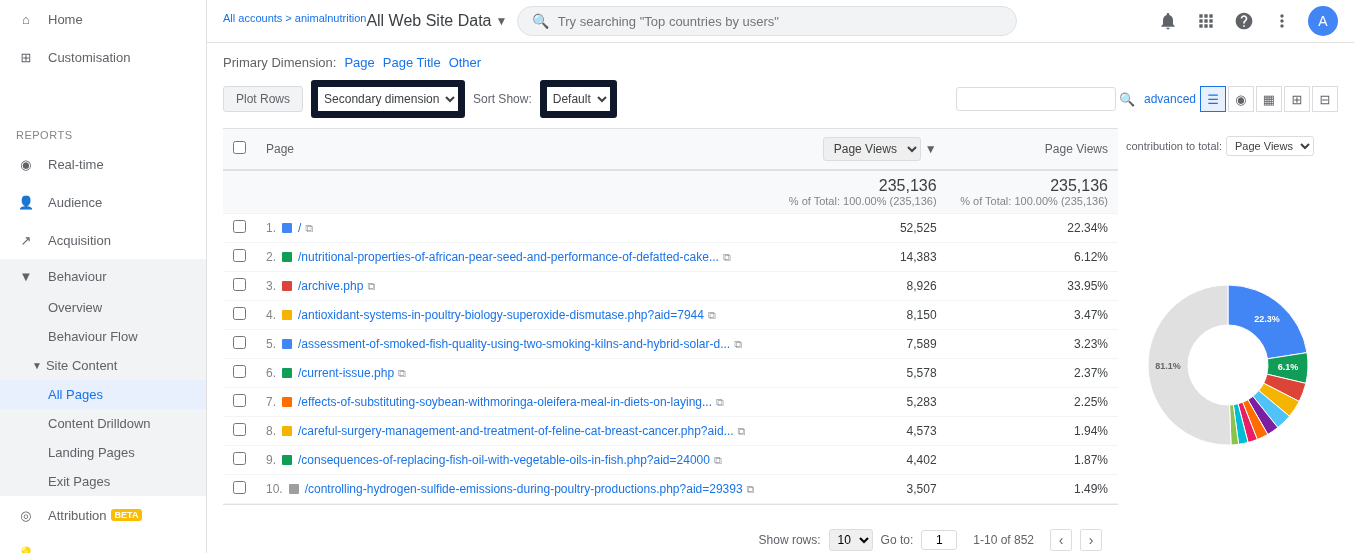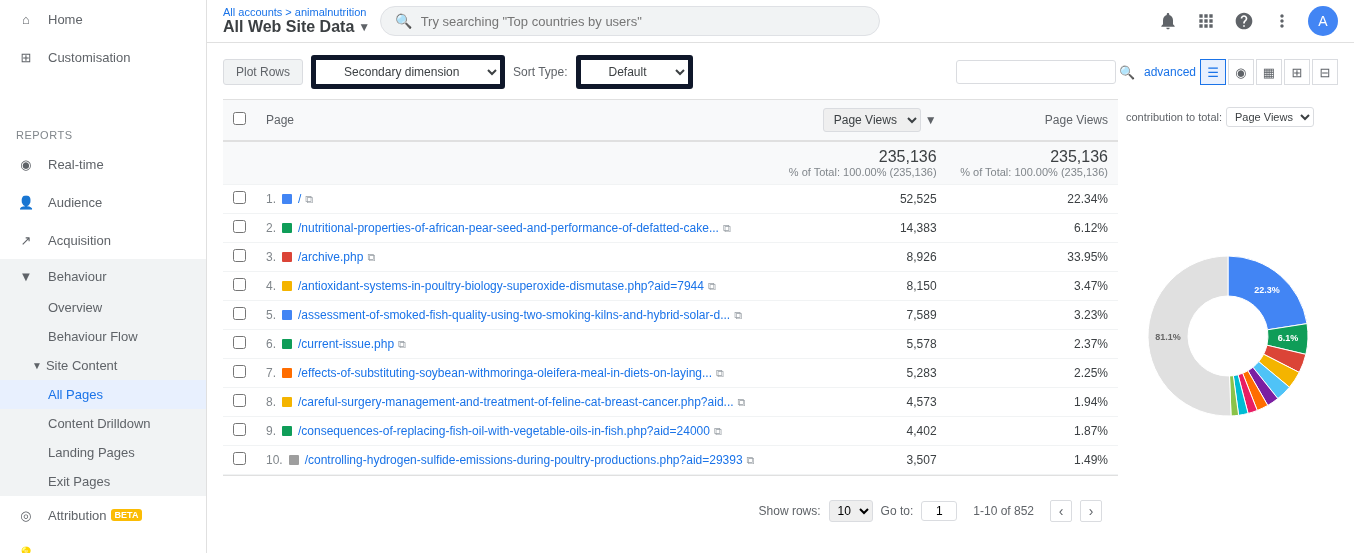--- a/index.html
+++ b/index.html
@@ -21,38 +21,38 @@
     .sub-section-child { display: flex; align-items: center; padding: 7px 16px 7px 48px; cursor: pointer; color: #5f6368; font-size: 13px; }
     .sub-section-child.active { background: #e8f0fe; color: #1a73e8; font-weight: 500; }
     .behaviour-section { background: #f1f3f4; }
     .badge-beta { font-size: 9px; background: #fbbc04; color: #fff; padding: 1px 4px; border-radius: 3px; margin-left: 4px; font-weight: 700; }
 
     
     .main { flex: 1; display: flex; flex-direction: column; overflow: hidden; }
 
     
     .topbar { display: flex; align-items: center; padding: 6px 16px; border-bottom: 1px solid #e0e0e0; gap: 10px; }
-    .topbar-account { display: flex; flex-direction: column; }
+    .topbar-account { display: flex; flex-direction: row; }
     .topbar-account-path { font-size: 11px; color: #1a73e8; }
-    .topbar-account-name { font-size: 16px; color: #3c4043; font-weight: 700; display: flex; align-items: center; gap: 4px; }
+    .topbar-account-name { font-size: 16px; color: #3c4043; font-weight: 400; display: flex; align-items: center; gap: 4px; }
     .topbar-account-name .chevron { font-size: 12px; color: #5f6368; }
     .search-bar { flex: 1; max-width: 500px; display: flex; align-items: center; border: 1px solid #dfe1e5; border-radius: 20px; padding: 6px 14px; gap: 8px; background: #f1f3f4; }
     .search-bar input { border: none; background: transparent; outline: none; font-size: 13px; color: #3c4043; width: 100%; }
     .topbar-icons { display: flex; align-items: center; gap: 14px; margin-left: auto; }
     .topbar-icon { width: 24px; height: 24px; display: flex; align-items: center; justify-content: center; cursor: pointer; color: #5f6368; }
     .avatar { width: 30px; height: 30px; border-radius: 50%; background: #4285f4; display: flex; align-items: center; justify-content: center; color: #fff; font-size: 14px; font-weight: 500; cursor: pointer; }
 
     
     .content { flex: 1; overflow-y: auto; padding: 12px 16px; }
     .primary-dim { display: flex; align-items: center; gap: 8px; margin-bottom: 10px; font-size: 13px; color: #5f6368; }
     .primary-dim a { color: #1a73e8; text-decoration: none; }
     .primary-dim a.active { font-weight: 500; }
     .toolbar { display: flex; align-items: center; gap: 8px; margin-bottom: 10px; }
     .plot-rows-btn { padding: 5px 12px; border: 1px solid #dadce0; border-radius: 3px; background: #f1f3f4; font-size: 12px; color: #5f6368; cursor: pointer; }
-    .select-box { padding: 4px 24px; border: 5px solid #0f172a; border-radius: 3px; font-size: 12px; color: #3c4043; background: #fff; cursor: pointer; }
+    .select-box { padding: 4px 2px; border: 7px solid #0f172a; border-radius: 3px; font-size: 12px; color: #3c4043; background: #fff; cursor: pointer; }
     .toolbar-right { margin-left: auto; display: flex; align-items: center; gap: 4px; }
     .search-small { border: 1px solid #dadce0; border-radius: 3px; padding: 4px 8px; font-size: 12px; width: 160px; outline: none; }
     .advanced-link { color: #1a73e8; font-size: 12px; cursor: pointer; text-decoration: none; margin-left: 4px; }
     .view-icons { display: flex; gap: 2px; }
     .view-icon-btn { width: 26px; height: 26px; border: 1px solid #dadce0; background: #fff; display: flex; align-items: center; justify-content: center; cursor: pointer; font-size: 13px; color: #5f6368; }
     .view-icon-btn.active { background: #e8f0fe; border-color: #1a73e8; color: #1a73e8; }
 
     
     .data-table { width: 100%; border-collapse: collapse; font-size: 12px; }
     .data-table th { background: #f8f9fa; border-bottom: 2px solid #e0e0e0; border-top: 1px solid #e0e0e0; padding: 8px 10px; text-align: left; color: #5f6368; font-weight: 500; white-space: nowrap; }
@@ -200,27 +200,33 @@
         <svg width="20" height="20" viewBox="0 0 24 24" fill="#5f6368">
             <path d="M12 8c1.1 0 2-.9 2-2s-.9-2-2-2-2 .9-2 2 .9 2 2 2zm0 2c-1.1 0-2 .9-2 2s.9 2 2 2 2-.9 2-2-.9-2-2-2zm0 6c-1.1 0-2 .9-2 2s.9 2 2 2 2-.9 2-2-.9-2-2-2z"></path>
           </svg>
       </div>
       <div class="avatar">A</div>
     </div>
   </div>
 
   <div class="content">
 
+    <div class="primary-dim">
+      <span>Primary Dimension:</span>
+      <a href="#" class="active">Page</a>
+      <a href="#">Page Title</a>
+      <a href="#">Other</a>
+    </div>
 
     <div class="toolbar">
       <button class="plot-rows-btn">Plot Rows</button>
       <select class="select-box">
         <option>Secondary dimension</option>
       </select>
-      <span style="color:#5f6368; font-size:12px;">Sort Type:</span>
+      <span style="color:#5f6368; font-size:12px;">Sort Show:</span>
       <select class="select-box">
         <option>Default</option>
       </select>
       <div class="toolbar-right">
         <input class="search-small" type="text" style="">
         <span style="cursor:pointer; font-size:13px; color:#5f6368;">🔍</span>
         <a href="#" class="advanced-link">advanced</a>
         <div class="view-icons">
           <button class="view-icon-btn active">☰</button>
           <button class="view-icon-btn">◉</button>

